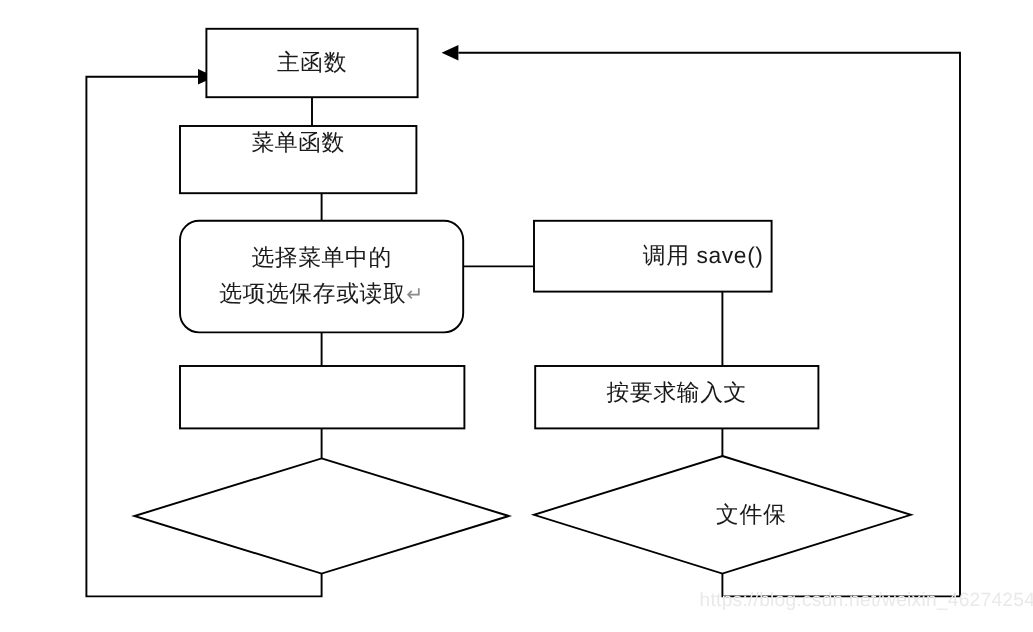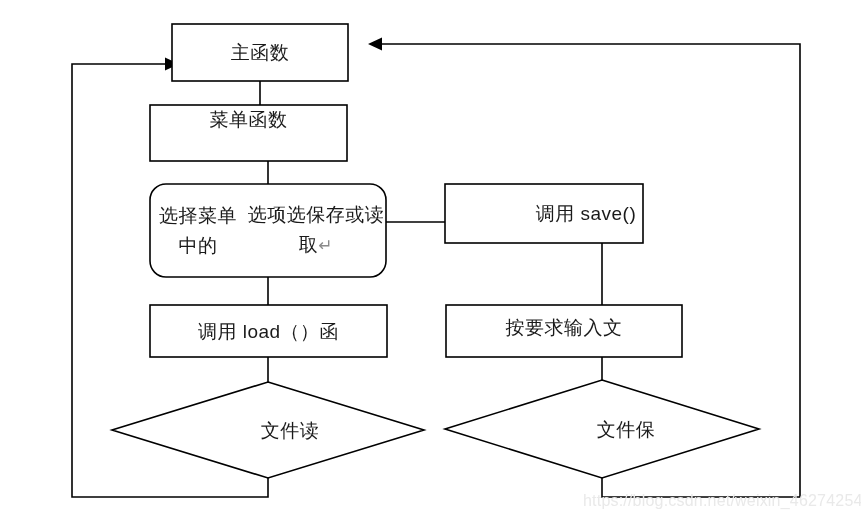--- a/index.html
+++ b/index.html
@@ -48,21 +48,21 @@
     text-align: center;
     color: #1a1a1a;
     font-family: "Liberation Sans", "DejaVu Sans", sans-serif;
     font-size: 19px;
     line-height: 29px;
     letter-spacing: 0.5px;
     white-space: pre-line;
     pointer-events: none;
   }
   .node-text.two-line {
-    flex-direction: row;
+    flex-direction: column;
     line-height: 30px;
   }
   .pilcrow {
     color: #8a8a8a;
     font-size: 17px;
   }
   .watermark {
     position: absolute;
     left: 583px;
     top: 492px;
@@ -127,23 +127,21 @@
 
   <div class="node-text" style="left:150px; top:91px; width:197px; height:56px;">菜单函数</div>
 
   <div class="node-text two-line" style="left:150px; top:184px; width:236px; height:93px;">
     <span>选择菜单中的</span>
     <span><span>选项选保存或读取</span><span class="pilcrow">↵</span></span>
   </div>
 
   <div class="node-text" style="left:445px; top:184px; width:198px; height:59px;margin-left:42px;">调用 save()</div>
 
-  <div class="node-text" style="left:150px; top:305px; width:237px; height:52px;">调用 load（）函</div>
 
   <div class="node-text" style="left:446px; top:305px; width:236px; height:45px;">按要求输入文</div>
 
-  <div class="node-text" style="left:230px; top:410px; width:120px; height:40px;">文件读</div>
 
   <div class="node-text" style="left:566px; top:409px; width:120px; height:40px;">文件保</div>
 
   <div class="watermark">https://blog.csdn.net/weixin_46274254</div>
 
 </div>
 
 </body></html>

